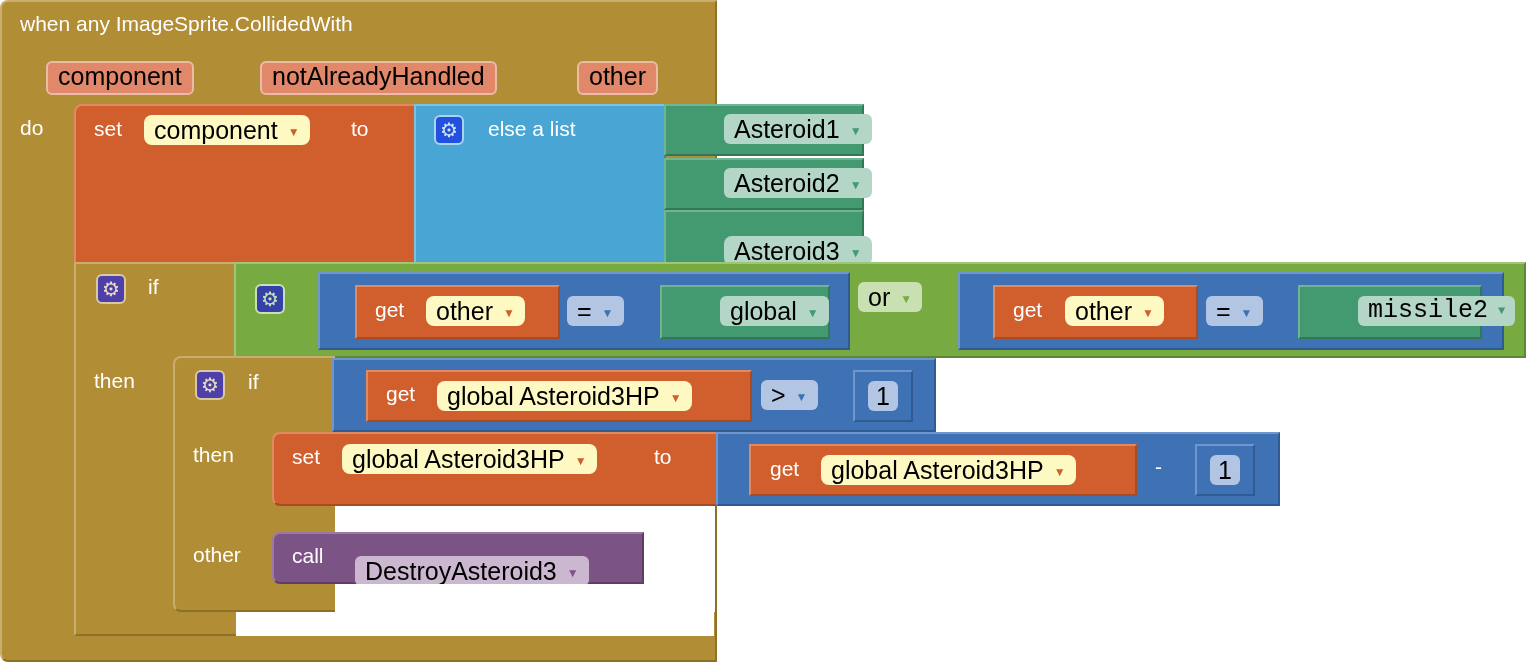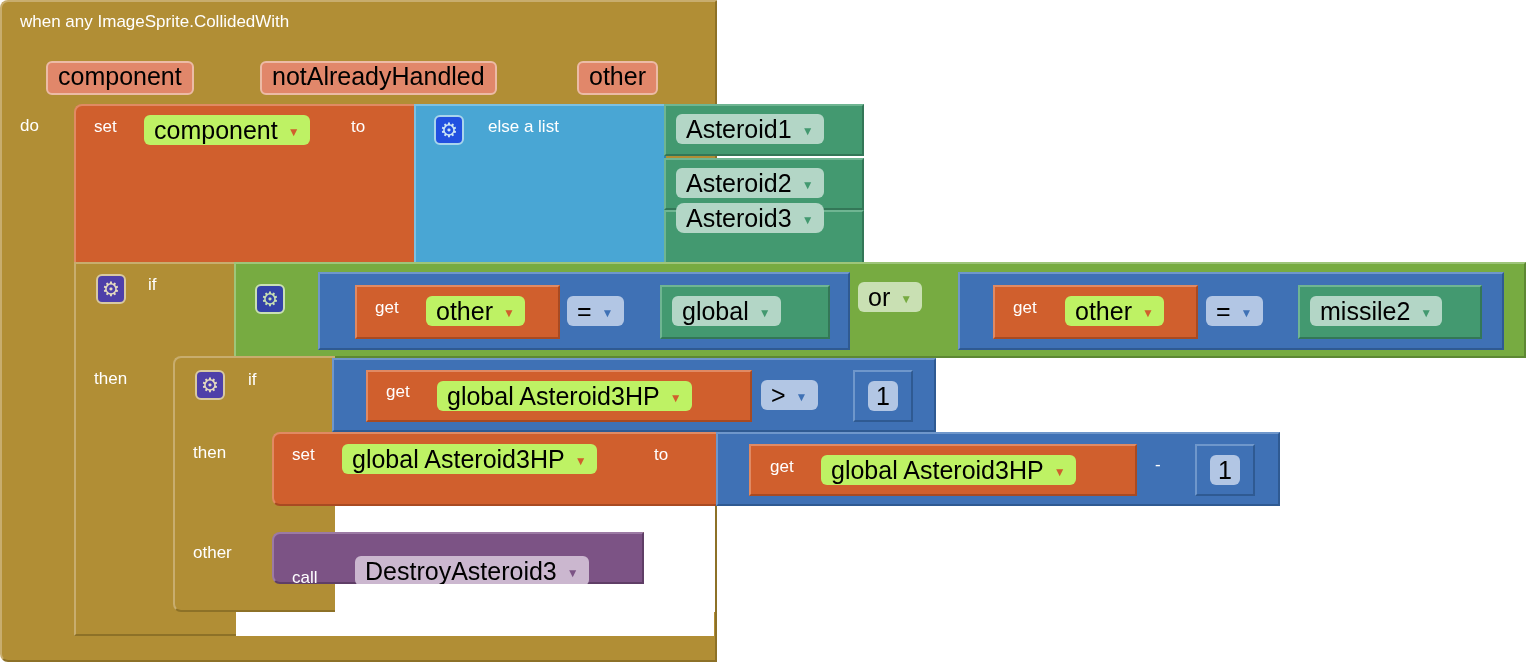--- a/index.html
+++ b/index.html
@@ -7,26 +7,26 @@
          font-family:"Liberation Sans", sans-serif; }
   .blk { position:absolute; box-sizing:border-box; }
   .ev { background:#b18e35; border-top:2px solid #c8ad6e; border-left:2px solid #c8ad6e; border-right:2px solid #8d7127; border-bottom:2px solid #8d7127; }
   .ctl { background:#b18e35; border-top:2px solid #c8ad6e; border-left:2px solid #c8ad6e; border-bottom:2px solid #8d7127; }
   .var { background:#d05f2d; border-top:2px solid #e08a63; border-left:2px solid #e08a63; border-right:2px solid #a84a22; border-bottom:2px solid #a84a22; }
   .lst { background:#49a6d4; border-top:2px solid #7cc0e2; border-left:2px solid #7cc0e2; border-right:2px solid #3384ab; border-bottom:2px solid #3384ab; }
   .cmp { background:#439970; border-top:2px solid #6fb592; border-left:2px solid #6fb592; border-right:2px solid #337757; border-bottom:2px solid #337757; }
   .logic { background:#77ab41; border-top:2px solid #9ec57a; border-left:2px solid #9ec57a; border-right:2px solid #5d8833; border-bottom:2px solid #5d8833; }
   .math { background:#3f71b5; border-top:2px solid #6f97cb; border-left:2px solid #6f97cb; border-right:2px solid #2f5a92; border-bottom:2px solid #2f5a92; }
   .proc { background:#7c5385; border-top:2px solid #9c7aa4; border-left:2px solid #9c7aa4; border-right:2px solid #5f3e66; border-bottom:2px solid #5f3e66; }
-  .lbl { position:absolute; color:#ffffff; font-size:17px; white-space:nowrap; }
+  .lbl { position:absolute; color:#ffffff; font-size:21px; white-space:nowrap; }
   .fld { position:absolute; height:30px; border-radius:6px; font-size:25px; color:#000;
          line-height:30px; padding:0 10px; box-sizing:border-box; white-space:nowrap; }
-  .fld-var { background:#bef264; }
+  .fld-var { background:#fef9c3;border-radius:8px; }
   .fld-param { background:#e1876a; border:2px solid #ecbba6; line-height:26px; }
-  .fld-cmp { background:#b3d6c6; }
+  .fld-cmp { background:#b3d6c6;margin-left:48px; }
   .fld-logic { background:#c9e0b3; }
   .fld-math { background:#b2c6e4; }
   .fld-proc { background:#cbb7cf; }
   .arrow { font-size:12px; margin-left:10px; vertical-align:3px; }
   .arr-var { color:#d05f2d; }
   .arr-cmp { color:#439970; }
   .arr-math { color:#3f71b5; }
   .arr-logic { color:#77ab41; }
   .arr-proc { color:#7c5385; }
   .gear { position:absolute; width:30px; height:30px; border-radius:6px; box-sizing:border-box;
@@ -62,21 +62,21 @@
 
 <div class="blk cmp" style="left:664px;top:104px;width:200px;height:52px;"></div>
 <span class="fld fld-cmp" style="left:676px;top:114px;">
   <span>Asteroid1</span><span class="arrow arr-cmp">▼</span>
 </span>
 <div class="blk cmp" style="left:664px;top:158px;width:200px;height:52px;"></div>
 <span class="fld fld-cmp" style="left:676px;top:168px;text-align:center;">
   <span>Asteroid2</span><span class="arrow arr-cmp">▼</span>
 </span>
 <div class="blk cmp" style="left:664px;top:210px;width:200px;height:54px;"></div>
-<span class="fld fld-cmp" style="left:676px;top:203px;border-radius:8px;">
+<span class="fld fld-cmp" style="left:676px;top:236px;border-radius:8px;">
   <span>Asteroid3</span><span class="arrow arr-cmp">▼</span>
 </span>
 
 <div class="blk ctl" style="left:74px;top:262px;width:162px;height:374px;border-radius:0 0 0 8px;"></div>
 <div class="blk" style="left:74px;top:612px;width:160px;height:24px;background:#b18e35;border-bottom:2px solid #8d7127;border-left:2px solid #c8ad6e;"></div>
 <span class="gear gear-ctl" style="left:96px;top:274px;">⚙</span>
 <span class="lbl" style="left:148px;top:275px;">if</span>
 <span class="lbl" style="left:94px;top:369px;">then</span>
 
 <div class="blk logic" style="left:234px;top:262px;width:1292px;height:96px;"></div>
@@ -103,21 +103,21 @@
 <div class="blk math" style="left:958px;top:272px;width:546px;height:78px;"></div>
 <div class="blk var" style="left:993px;top:285px;width:205px;height:54px;"></div>
 <span class="lbl" style="left:1013px;top:298px;">get</span>
 <span class="fld fld-var" style="left:1065px;top:296px;">
   <span>other</span><span class="arrow arr-var">▼</span>
 </span>
 <span class="fld fld-math" style="left:1206px;top:296px;">
   <span>=</span><span class="arrow arr-math">▼</span>
 </span>
 <div class="blk cmp" style="left:1298px;top:285px;width:184px;height:54px;"></div>
-<span class="fld fld-cmp" style="left:1310px;top:296px;">
+<span class="fld fld-cmp" style="left:1310px;top:296px;font-family:Liberation Mono, monospace;">
   <span>missile2</span><span class="arrow arr-cmp">▼</span>
 </span>
 
 <div class="blk ctl" style="left:173px;top:356px;width:162px;height:256px;border-radius:8px 0 0 8px;"></div>
 <span class="gear gear-ctl" style="left:195px;top:370px;">⚙</span>
 <span class="lbl" style="left:248px;top:370px;">if</span>
 <span class="lbl" style="left:193px;top:443px;">then</span>
 <span class="lbl" style="left:193px;top:543px;">other</span>
 
 <div class="blk math" style="left:332px;top:358px;width:604px;height:74px;"></div>
@@ -143,21 +143,21 @@
 <div class="blk var" style="left:749px;top:444px;width:388px;height:52px;"></div>
 <span class="lbl" style="left:770px;top:457px;">get</span>
 <span class="fld fld-var" style="left:821px;top:455px;">
   <span>global Asteroid3HP</span><span class="arrow arr-var">▼</span>
 </span>
 <span class="lbl" style="left:1155px;top:455px;">-</span>
 <div class="blk math" style="left:1195px;top:444px;width:60px;height:52px;"></div>
 <span class="num" style="left:1210px;top:455px;">1</span>
 
 <div class="blk proc" style="left:272px;top:532px;width:372px;height:52px;border-radius:8px 0 0 8px;"></div>
-<span class="lbl" style="left:292px;top:544px;margin-top:24px;">call</span>
+<span class="lbl" style="left:292px;top:544px;">call</span>
 <span class="fld fld-proc" style="left:355px;top:556px;">
   <span>DestroyAsteroid3</span><span class="arrow arr-proc">▼</span>
 </span>
 
 <div class="blk" style="left:236px;top:612px;width:478px;height:24px;background:#fff;"></div>
 <div class="blk" style="left:335px;top:506px;width:380px;height:26px;background:#fff;"></div>
 <div class="blk" style="left:335px;top:584px;width:380px;height:28px;background:#fff;"></div>
 <div class="blk" style="left:644px;top:532px;width:71px;height:52px;background:#fff;"></div>
 <div class="blk" style="left:236px;top:358px;width:96px;height:0;"></div>
 

